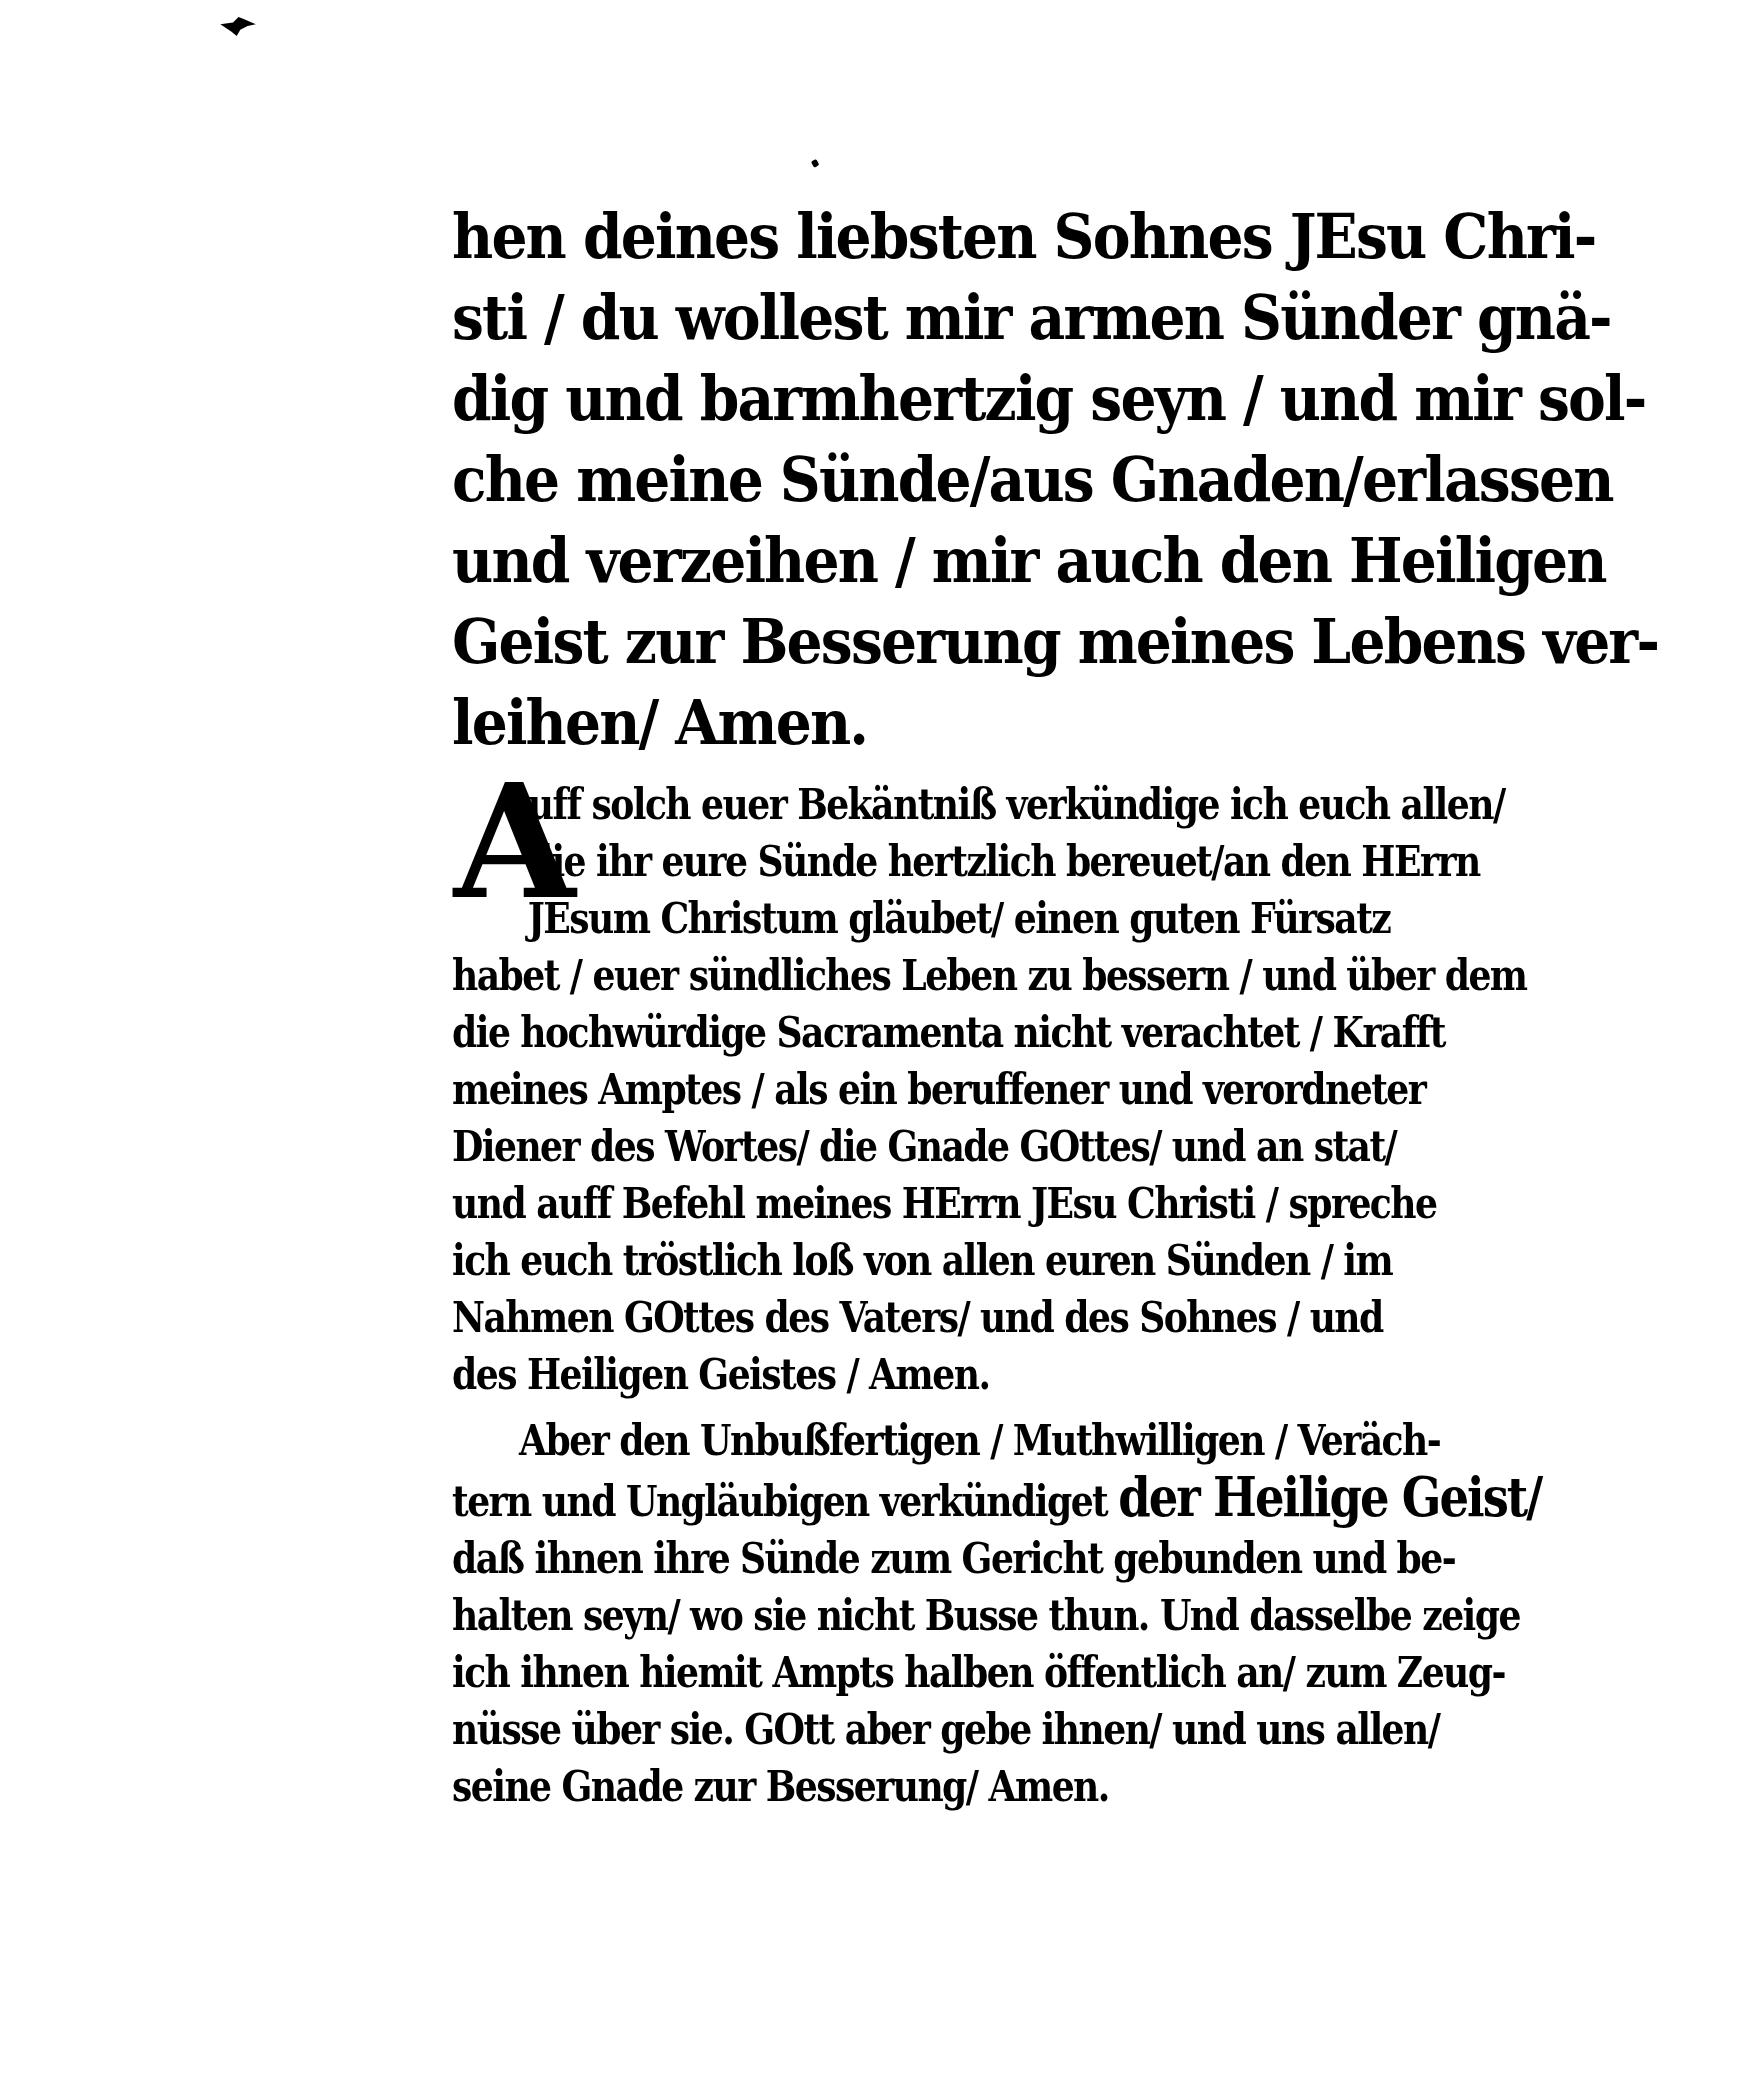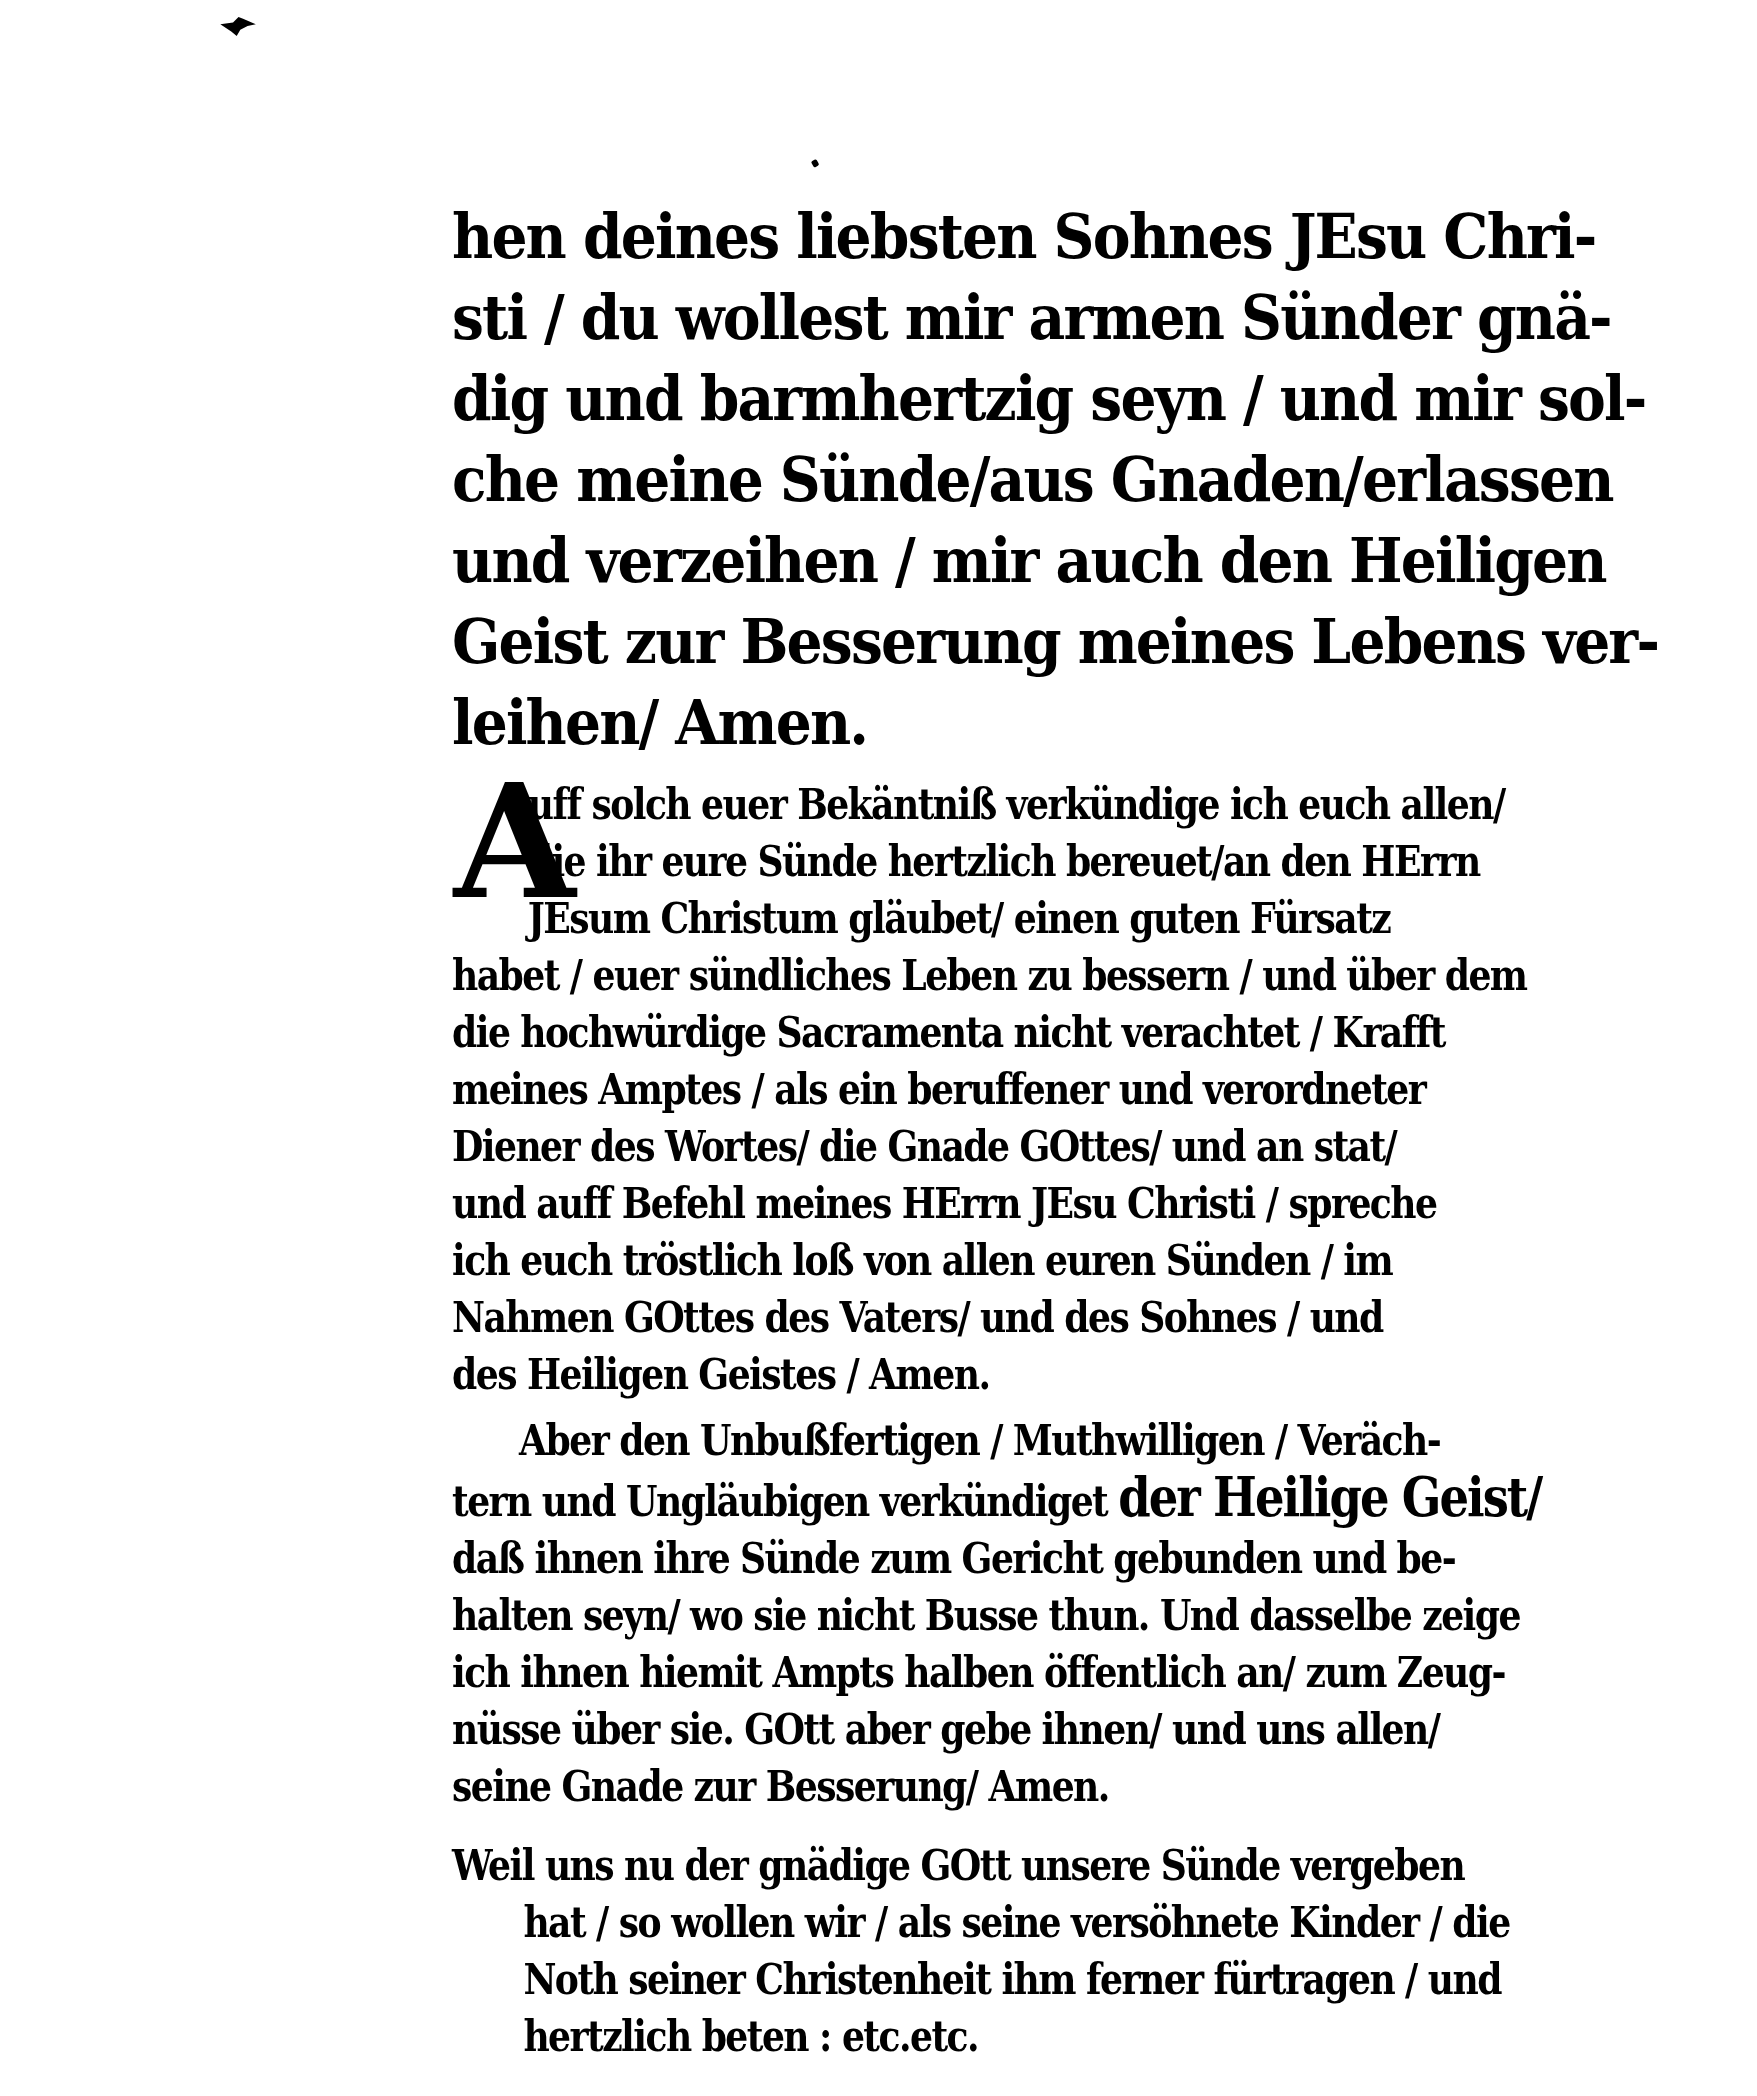--- a/index.html
+++ b/index.html
@@ -150,21 +150,15 @@
     <span class="line txt"><span>tern und Ungläubigen verkündiget </span><span class="emph">der Heilige Geist/</span></span>
     <span class="line txt">daß ihnen ihre Sünde zum Gericht gebunden und be-</span>
     <span class="line txt">halten seyn/ wo sie nicht Busse thun.  Und dasselbe zeige</span>
     <span class="line txt">ich ihnen hiemit Ampts halben öffentlich an/ zum Zeug-</span>
     <span class="line txt">nüsse über sie.   GOtt aber gebe ihnen/ und uns allen/</span>
     <span class="line txt">seine Gnade zur Besserung/ Amen.</span>
   </div>
 
   <div class="para-gap-large"></div>
 
-  <div>
-    <span class="line txt">Weil uns nu der gnädige GOtt unsere Sünde vergeben</span>
-    <span class="line txt indent-hang">hat /  so wollen wir / als seine versöhnete Kinder / die</span>
-    <span class="line txt indent-hang">Noth seiner Christenheit ihm ferner fürtragen / und</span>
-    <span class="line txt indent-hang">hertzlich beten :  etc.etc.</span>
-  </div>
 
 </div>
 
 
 </body></html>

